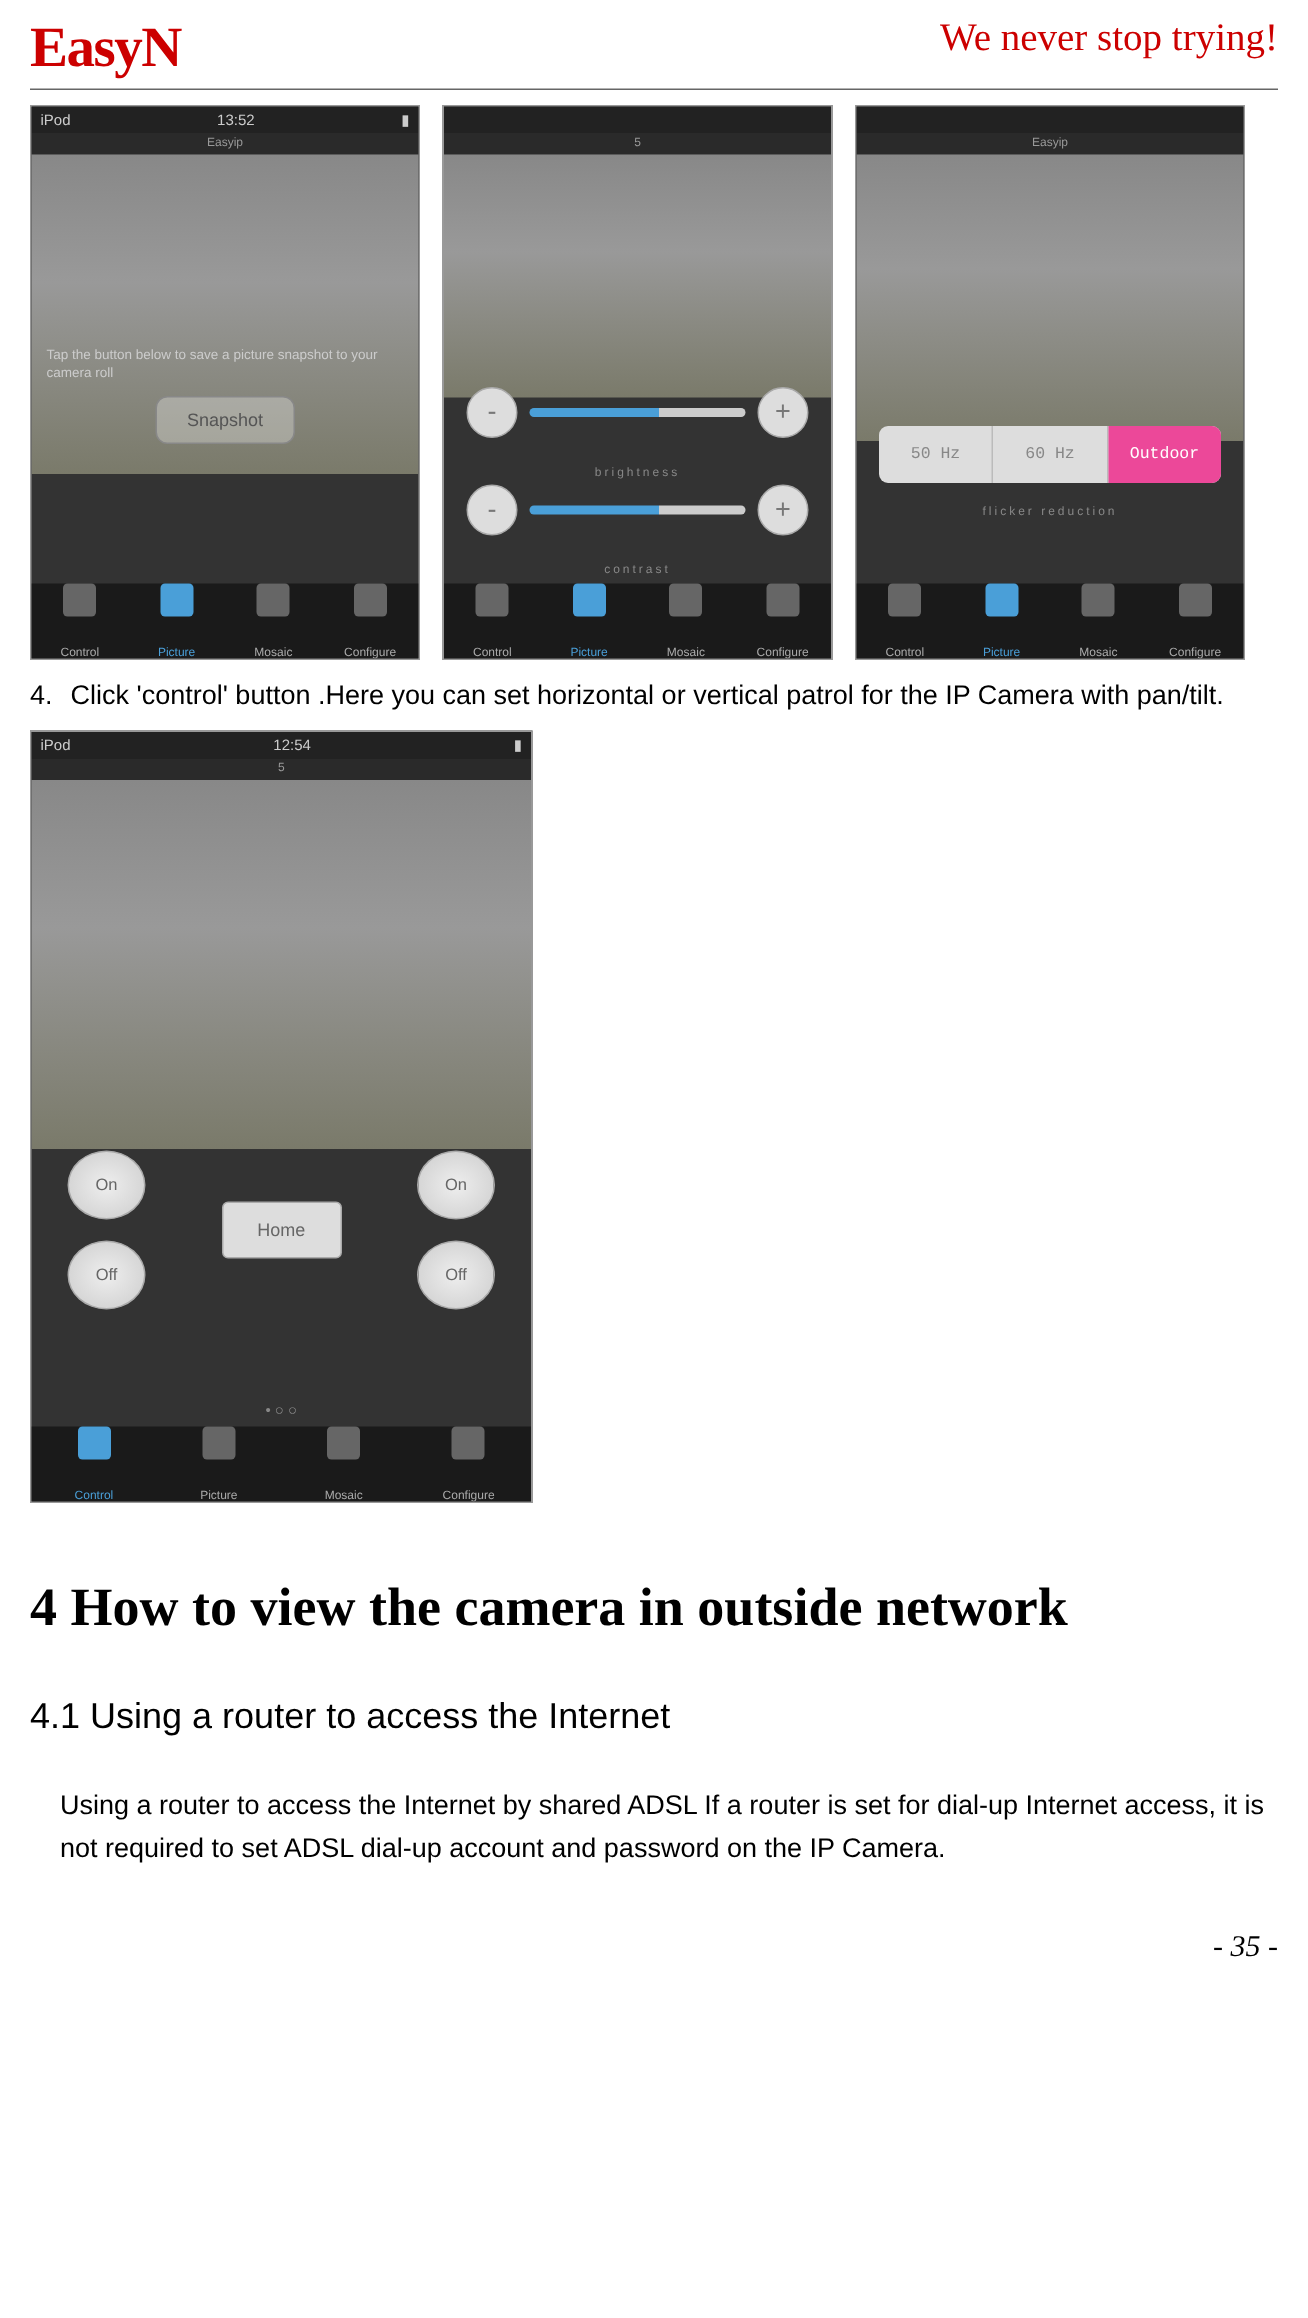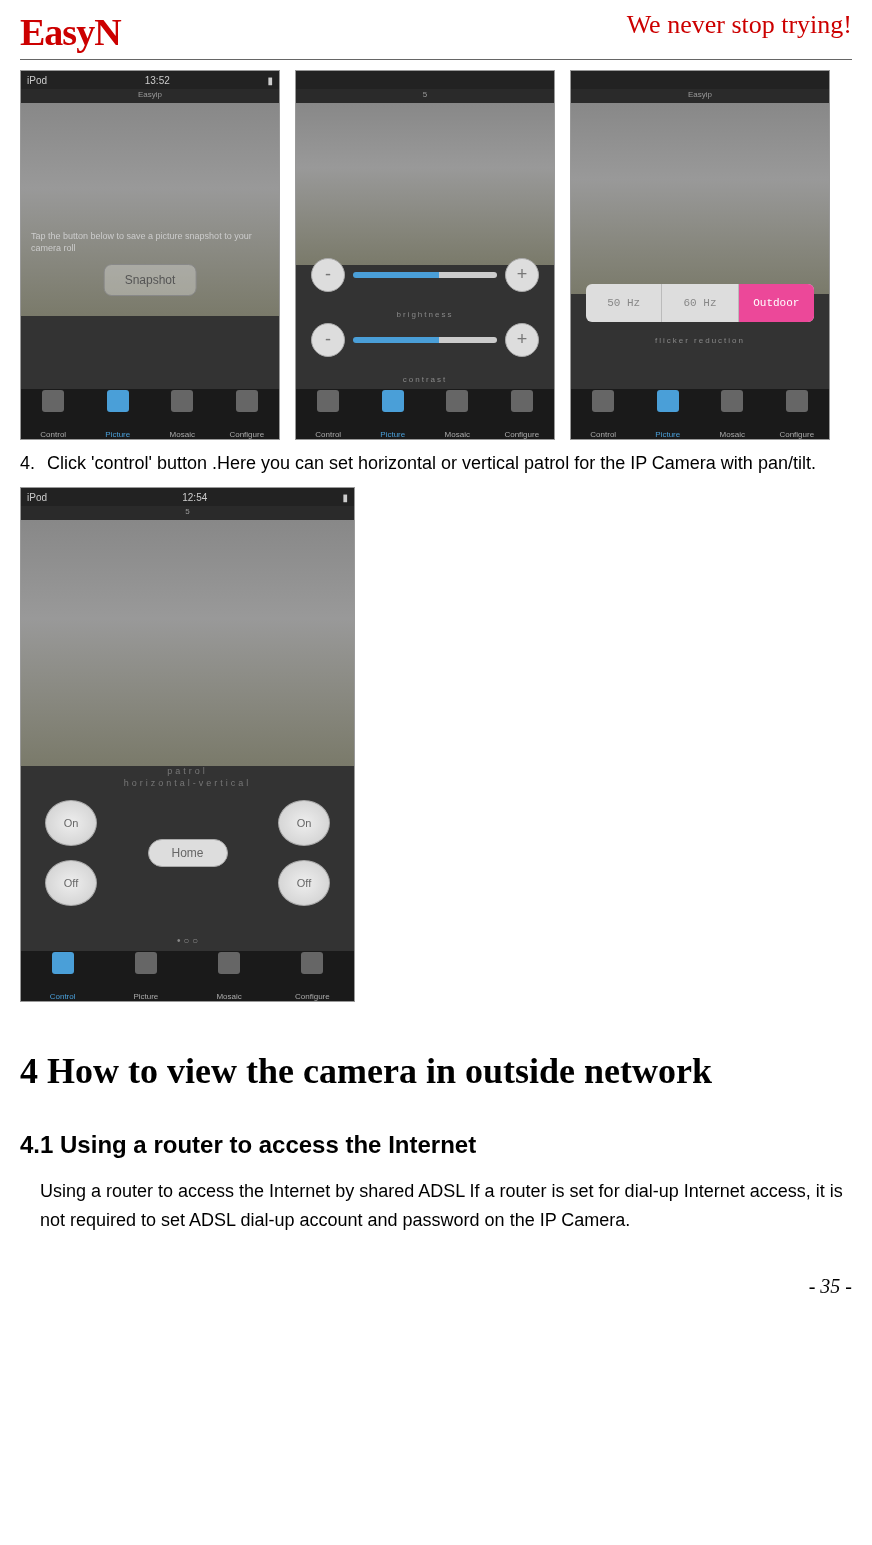--- a/index.html
+++ b/index.html
@@ -178,21 +178,21 @@
       right: 0;
       height: 50px;
       background: #1a1a1a;
       display: flex;
     }
     .tab {
       flex: 1;
       display: flex;
       flex-direction: column;
       align-items: center;
-      justify-content: center;
+      justify-content: space-between;
       color: #aaa;
       font-size: 8px;
       gap: 18px;
     }
     .tab.active {
       color: #4a9fd8;
     }
     .tab-icon {
       width: 22px;
       height: 22px;
@@ -232,22 +232,22 @@
       display: flex;
       align-items: center;
       justify-content: center;
       font-size: 11px;
       color: #666;
     }
     .home-btn {
       grid-column: 2;
       grid-row: 1 / span 2;
       width: 80px;
-      height: 28px;
-      border-radius: 16px;
+      height: 38px;
+      border-radius: 4px;
       background: #ddd;
       border: 1px solid #aaa;
       display: flex;
       align-items: center;
       justify-content: center;
       font-size: 12px;
       color: #666;
     }
     .dots {
       position: absolute;
@@ -269,22 +269,22 @@
     .section-heading {
       font-family: 'Times New Roman', serif;
       font-size: 36px;
       font-weight: bold;
       line-height: 2.2;
       margin-bottom: 20px;
       text-align: justify;
     }
     .subsection-heading {
       font-size: 24px;
-      font-weight: bold;
-      margin-bottom: 18px;
+      font-weight: normal;
+      margin-bottom: 30px;
     }
     .body-text {
       font-size: 18px;
       line-height: 1.6;
       padding-left: 20px;
       margin-bottom: 40px;
     }
     .page-number {
       text-align: right;
       font-family: 'Times New Roman', serif;
@@ -417,24 +417,20 @@
 
 <div class="screenshot-large">
   <div class="status-bar">
     <span>iPod</span>
     <span>12:54</span>
     <span>▮</span>
   </div>
   <div class="title-bar">5</div>
   <div class="camera-view-large"></div>
   <div class="control-area">
-    <div class="control-label">
-      <span>patrol</span><br>
-      <span>horizontal-vertical</span>
-    </div>
     <div class="control-grid">
       <div class="ctrl-btn" style="grid-column:1;grid-row:1;">On</div>
       <div class="ctrl-btn" style="grid-column:3;grid-row:1;">On</div>
       <div class="home-btn">Home</div>
       <div class="ctrl-btn" style="grid-column:1;grid-row:2;">Off</div>
       <div class="ctrl-btn" style="grid-column:3;grid-row:2;">Off</div>
     </div>
   </div>
   <div class="dots">• ○ ○</div>
   <div class="bottom-tabs">

